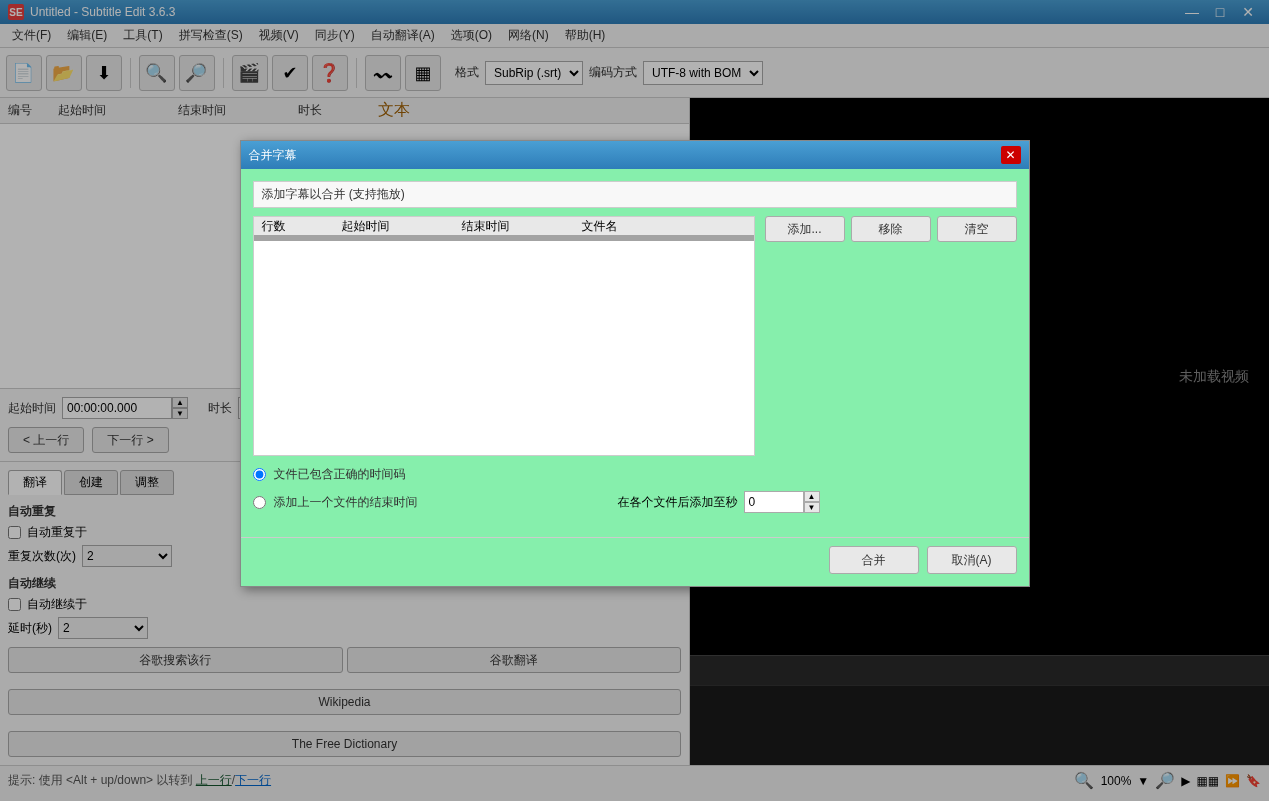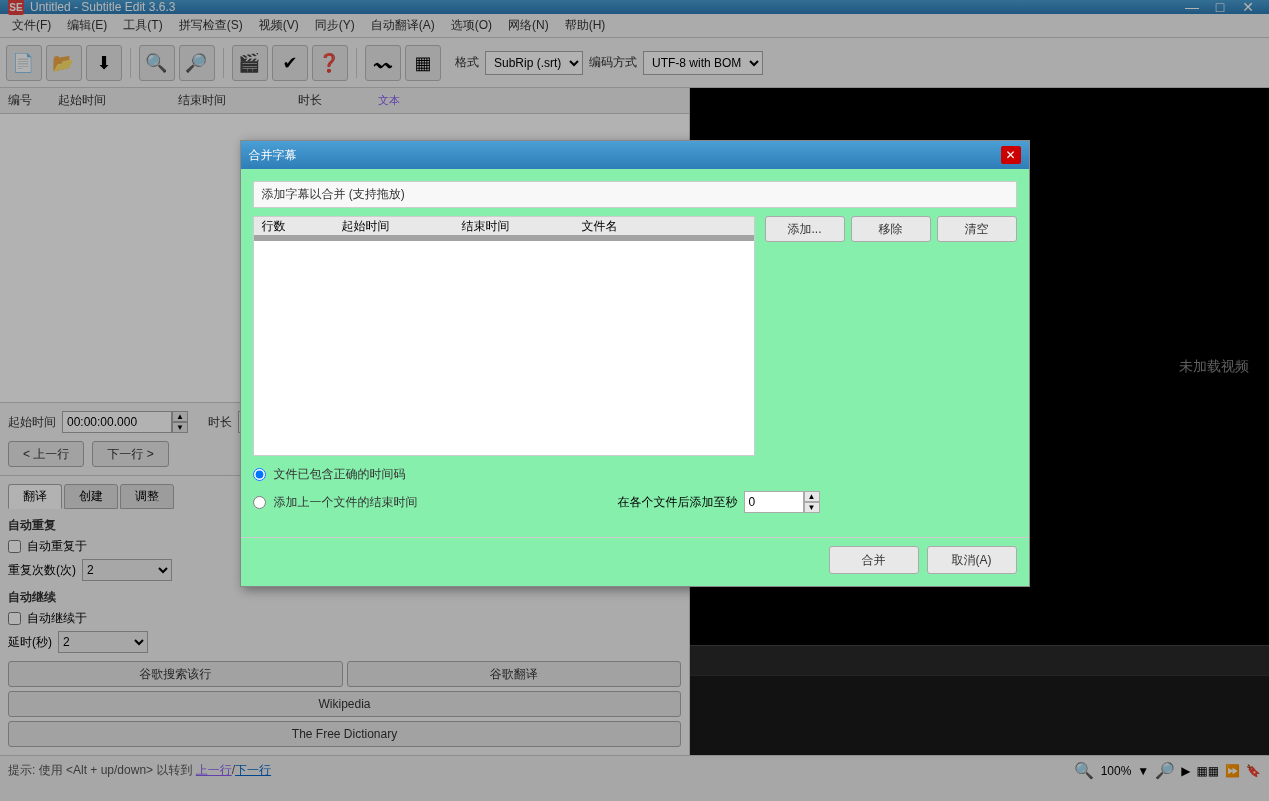--- a/index.html
+++ b/index.html
@@ -9,21 +9,21 @@
       background: #f0f0f0;
       width: 1269px;
       height: 801px;
       overflow: hidden;
       position: relative;
     }
 
     
     .title-bar {
       background: linear-gradient(to bottom, #4a9fd4, #2e7db8);
-      height: 14px;
+      height: 24px;
       display: flex;
       align-items: center;
       justify-content: space-between;
       padding: 0 8px;
       color: white;
       user-select: none;
     }
     .title-bar-left {
       display: flex;
       align-items: center;
@@ -136,21 +136,21 @@
       background: #f0f0f0;
       border-bottom: 1px solid #ccc;
       height: 26px;
       align-items: center;
       padding: 0 4px;
     }
     .col-num { width: 50px; padding: 0 4px; font-size: 12px; color: #333; }
     .col-start { width: 120px; padding: 0 4px; font-size: 12px; color: #333; }
     .col-end { width: 120px; padding: 0 4px; font-size: 12px; color: #333; }
     .col-dur { width: 80px; padding: 0 4px; font-size: 12px; color: #333; }
-    .col-text { flex: 1; padding: 0 4px; font-size: 11px; color: #8b5cf6; }
+    .col-text { flex: 1; padding: 0 4px; font-size: 16px; color: #a16207; }
 
     .subtitle-table-body {
       flex: 1;
       overflow-y: auto;
       background: white;
     }
 
     
     .bottom-controls {
       padding: 8px;
@@ -238,21 +238,21 @@
     }
     .small-select {
       width: 90px;
       height: 22px;
       font-size: 12px;
       border: 1px solid #aaa;
     }
     .search-buttons {
       display: flex;
       flex-direction: column;
-      gap: 4px;
+      gap: 16px;
       margin-top: 8px;
     }
     .search-btn {
       height: 26px;
       border: 1px solid #aaa;
       background: #e8e8e8;
       cursor: pointer;
       font-size: 12px;
       color: #333;
       border-radius: 3px;
@@ -627,21 +627,21 @@
     </div>
     <div class="video-timeline">
     </div>
     <div class="video-waveform">
     </div>
   </div>
 </div>
 
 <div class="status-bar">
   <span class="status-hint">
-    提示: 使用 &lt;Alt + up/down&gt; 以转到 <span style="color:#8b5cf6; text-decoration:underline;">上一行</span>/<span style="color:#0066cc; text-decoration:underline;">下一行</span>
+    提示: 使用 &lt;Alt + up/down&gt; 以转到 <span style="color:#14532d; text-decoration:underline;">上一行</span>/<span style="color:#0066cc; text-decoration:underline;">下一行</span>
   </span>
   <div class="status-zoom">
     <span style="cursor:pointer; font-size:16px;">🔍</span>
     <span>100%</span>
     <span style="cursor:pointer;">▼</span>
     <span style="cursor:pointer; font-size:16px;">🔎</span>
     <span style="cursor:pointer;">▶</span>
     <span style="cursor:pointer;">▦▦</span>
     <span style="cursor:pointer;">⏩</span>
     <span style="color:#2277cc; cursor:pointer;">🔖</span>

